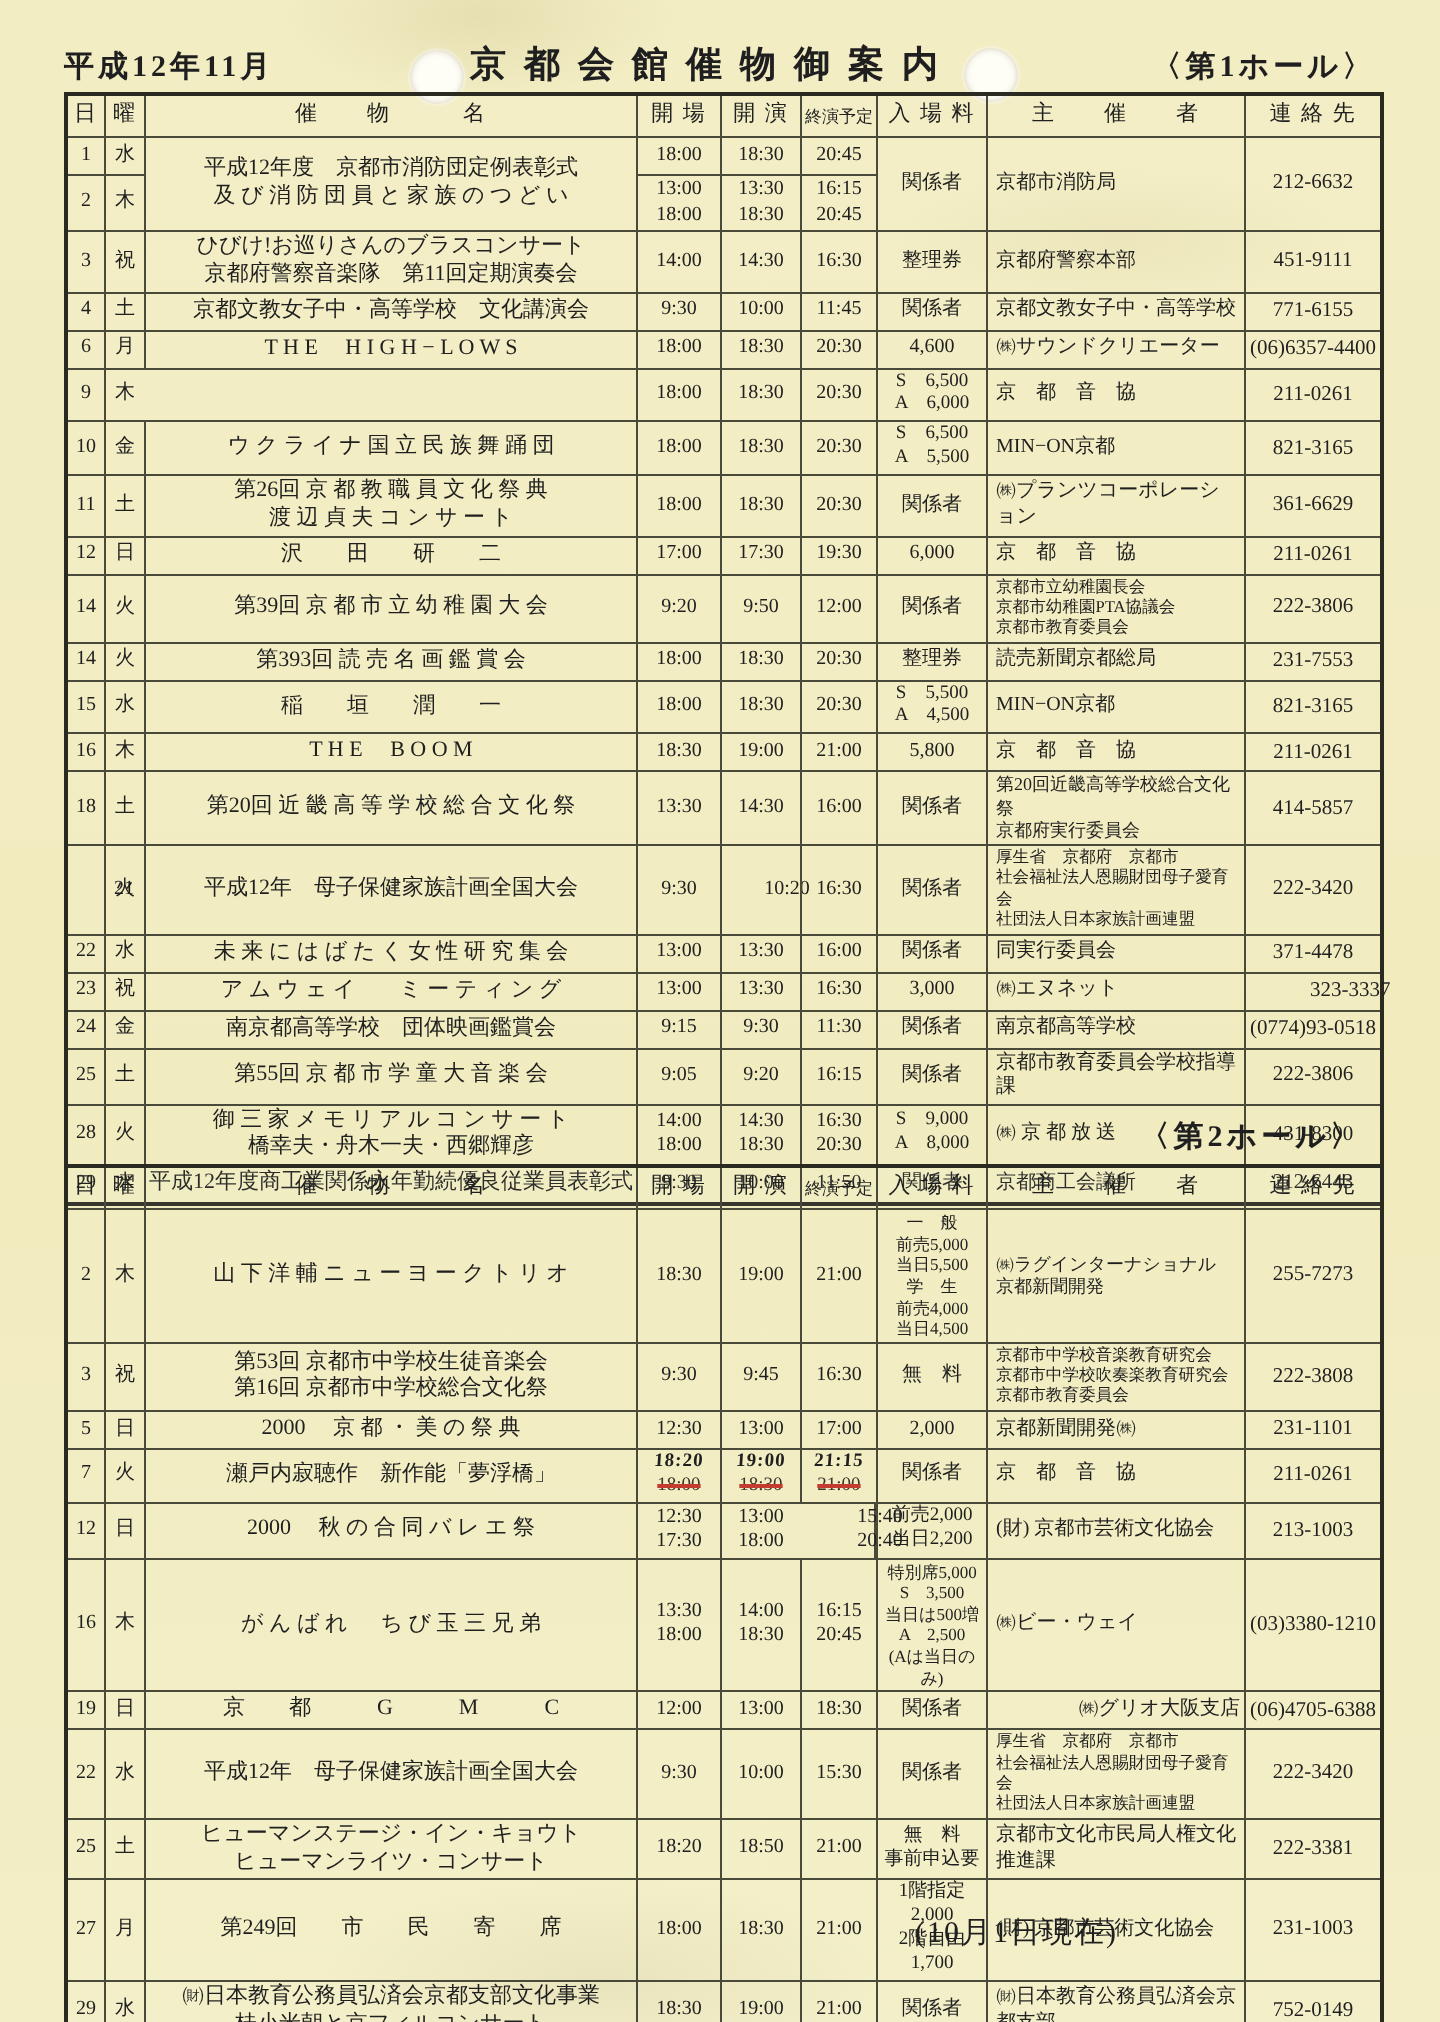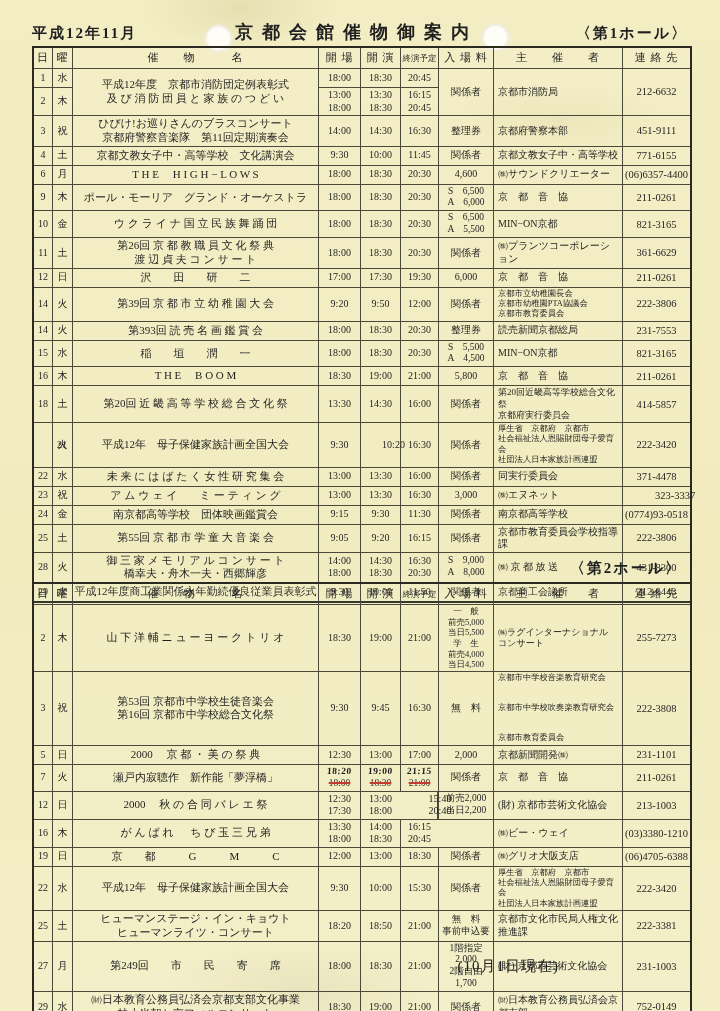--- a/index.html
+++ b/index.html
@@ -191,23 +191,20 @@
         <div class="c cell-weekday" style="grid-area: 1 / 2;">木</div>
         <div class="c cell-time" style="grid-area: 1 / 4;">
           <div class="tl">18:00</div>
         </div>
         <div class="c cell-time" style="grid-area: 1 / 5;">
           <div class="tl">18:30</div>
         </div>
         <div class="c cell-time" style="grid-area: 1 / 6;">
           <div class="tl">20:30</div>
         </div>
-        <div class="c cell-name" style="grid-area: 1 / 3 / 2;">
-          <div class="ln">ポール・モーリア　グランド・オーケストラ</div>
-        </div>
         <div class="c cell-adm s2" style="grid-area: 1 / 7 / 2;">
           <div class="ln">S　6,500</div>
           <div class="ln">A　6,000</div>
         </div>
         <div class="c cell-org" style="grid-area: 1 / 8 / 2;">
           <div class="ln">京　都　音　協</div>
         </div>
         <div class="c cell-tel" style="grid-area: 1 / 9 / 2;">211-0261</div>
       </div>
       <div class="trow">
@@ -604,21 +601,21 @@
         <div class="c cell-adm s3" style="grid-area: 1 / 7 / 2;">
           <div class="ln">一　般</div>
           <div class="ln">前売5,000</div>
           <div class="ln">当日5,500</div>
           <div class="ln">学　生</div>
           <div class="ln">前売4,000</div>
           <div class="ln">当日4,500</div>
         </div>
         <div class="c cell-org s2" style="grid-area: 1 / 8 / 2;">
           <div class="ln">㈱ラグインターナショナル</div>
-          <div class="ln">コンサート</div>
+          <div class="ln">京都新聞開発</div>
         </div>
         <div class="c cell-tel" style="grid-area: 1 / 9 / 2;">255-7273</div>
       </div>
       <div class="trow">
         <div class="c cell-day first" style="grid-area: 1 / 1;">3</div>
         <div class="c cell-weekday" style="grid-area: 1 / 2;">祝</div>
         <div class="c cell-time" style="grid-area: 1 / 4;">
           <div class="tl">9:30</div>
         </div>
         <div class="c cell-time" style="grid-area: 1 / 5;">
@@ -627,21 +624,21 @@
         <div class="c cell-time" style="grid-area: 1 / 6;">
           <div class="tl">16:30</div>
         </div>
         <div class="c cell-name" style="grid-area: 1 / 3 / 2;">
           <div class="ln">第53回 京都市中学校生徒音楽会</div>
           <div class="ln">第16回 京都市中学校総合文化祭</div>
         </div>
         <div class="c cell-adm" style="grid-area: 1 / 7 / 2;">
           <div class="ln">無　料</div>
         </div>
-        <div class="c cell-org s3" style="grid-area: 1 / 8 / 2; gap: 20px;">
+        <div class="c cell-org s3" style="grid-area: 1 / 8 / 2;">
           <div class="ln">京都市中学校音楽教育研究会</div>
           <div class="ln">京都市中学校吹奏楽教育研究会</div>
           <div class="ln">京都市教育委員会</div>
         </div>
         <div class="c cell-tel" style="grid-area: 1 / 9 / 2;">222-3808</div>
       </div>
       <div class="trow">
         <div class="c cell-day first" style="grid-area: 1 / 1;">5</div>
         <div class="c cell-weekday" style="grid-area: 1 / 2;">日</div>
         <div class="c cell-time" style="grid-area: 1 / 4;">
@@ -728,20 +725,27 @@
           <div class="tl">14:00</div>
           <div class="tl">18:30</div>
         </div>
         <div class="c cell-time" style="grid-area: 1 / 6;">
           <div class="tl">16:15</div>
           <div class="tl">20:45</div>
         </div>
         <div class="c cell-name" style="grid-area: 1 / 3 / 2;">
           <div class="ln">が ん ば れ 　 ち び 玉 三 兄 弟</div>
         </div>
+        <div class="c cell-adm s3" style="grid-area: 1 / 7 / 2;">
+          <div class="ln">特別席5,000</div>
+          <div class="ln">S　3,500</div>
+          <div class="ln">当日は500増</div>
+          <div class="ln">A　2,500</div>
+          <div class="ln">(Aは当日のみ)</div>
+        </div>
         <div class="c cell-org" style="grid-area: 1 / 8 / 2;">
           <div class="ln">㈱ビー・ウェイ</div>
         </div>
         <div class="c cell-tel" style="grid-area: 1 / 9 / 2;">(03)3380-1210</div>
       </div>
       <div class="trow">
         <div class="c cell-day first" style="grid-area: 1 / 1;">19</div>
         <div class="c cell-weekday" style="grid-area: 1 / 2;">日</div>
         <div class="c cell-time" style="grid-area: 1 / 4;">
           <div class="tl">12:00</div>
@@ -751,21 +755,21 @@
         </div>
         <div class="c cell-time" style="grid-area: 1 / 6;">
           <div class="tl">18:30</div>
         </div>
         <div class="c cell-name" style="grid-area: 1 / 3 / 2;">
           <div class="ln">京　　都　　　G　　　M　　　C</div>
         </div>
         <div class="c cell-adm" style="grid-area: 1 / 7 / 2;">
           <div class="ln">関係者</div>
         </div>
-        <div class="c cell-org" style="grid-area: 1 / 8 / 2;">
+        <div class="c cell-org" style="grid-area: 1 / 8 / 2; align-items: flex-end;">
           <div class="ln">㈱グリオ大阪支店</div>
         </div>
         <div class="c cell-tel" style="grid-area: 1 / 9 / 2;">(06)4705-6388</div>
       </div>
       <div class="trow">
         <div class="c cell-day first" style="grid-area: 1 / 1;">22</div>
         <div class="c cell-weekday" style="grid-area: 1 / 2;">水</div>
         <div class="c cell-time" style="grid-area: 1 / 4;">
           <div class="tl">9:30</div>
         </div>

